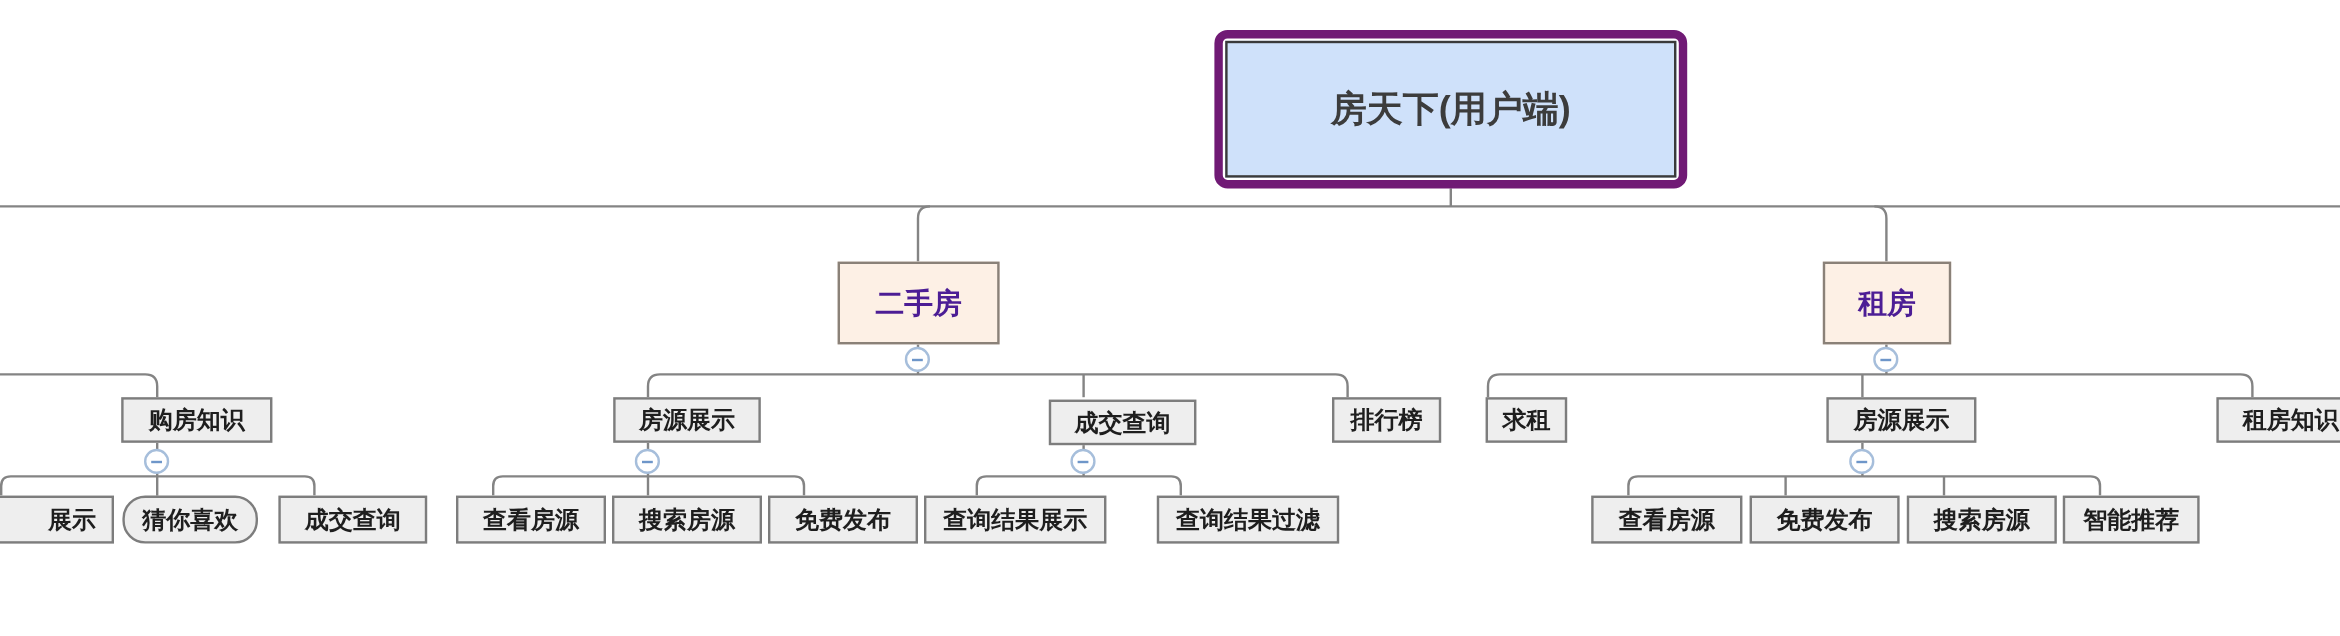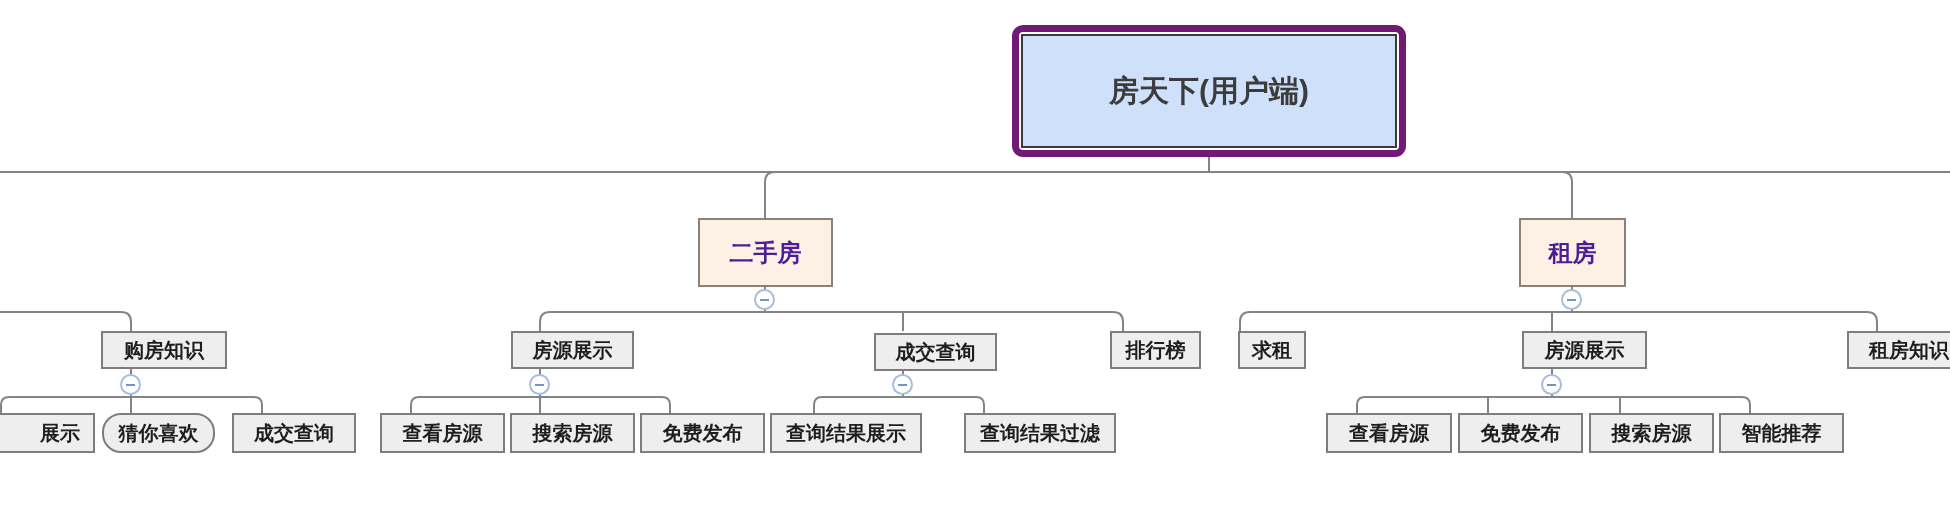--- a/index.html
+++ b/index.html
@@ -111,21 +111,21 @@
   <div class="node topic" style="left:348px;top:413px;width:125px;height:40px;">查看房源</div>
   <div class="node topic" style="left:478px;top:413px;width:125px;height:40px;">搜索房源</div>
   <div class="node topic" style="left:608px;top:413px;width:125px;height:40px;">免费发布</div>
 
   <div class="node topic" style="left:738px;top:413px;width:152px;height:40px;">查询结果展示</div>
   <div class="node topic" style="left:932px;top:413px;width:152px;height:40px;">查询结果过滤</div>
 
   <div class="node topic" style="left:1294px;top:413px;width:126px;height:40px;">查看房源</div>
   <div class="node topic" style="left:1426px;top:413px;width:125px;height:40px;">免费发布</div>
   <div class="node topic" style="left:1557px;top:413px;width:125px;height:40px;">搜索房源</div>
-  <div class="node topic" style="left:1687px;top:413px;width:125px;height:40px;text-align:center;">智能推荐</div>
+  <div class="node topic" style="left:1687px;top:413px;width:114px;height:40px;text-align:center;">智能推荐</div>
 
   <div class="collapse" style="left:754px;top:289px;">
     <span class="minus"></span>
     </div>
   <div class="collapse" style="left:1561px;top:289px;">
     <span class="minus"></span>
     </div>
   <div class="collapse" style="left:120px;top:374px;">
     <span class="minus"></span>
     </div>

